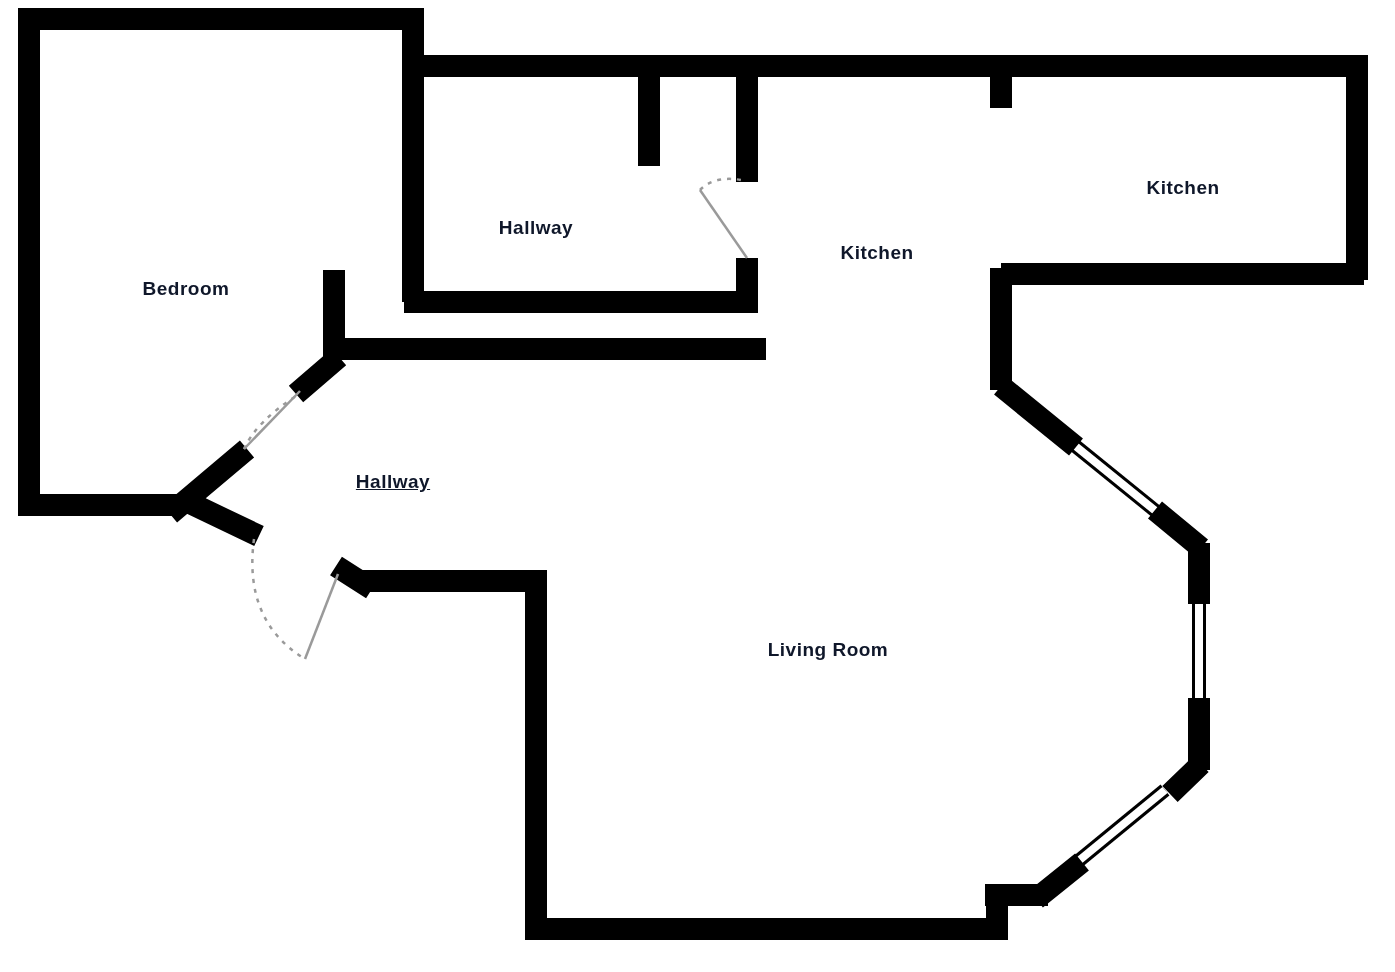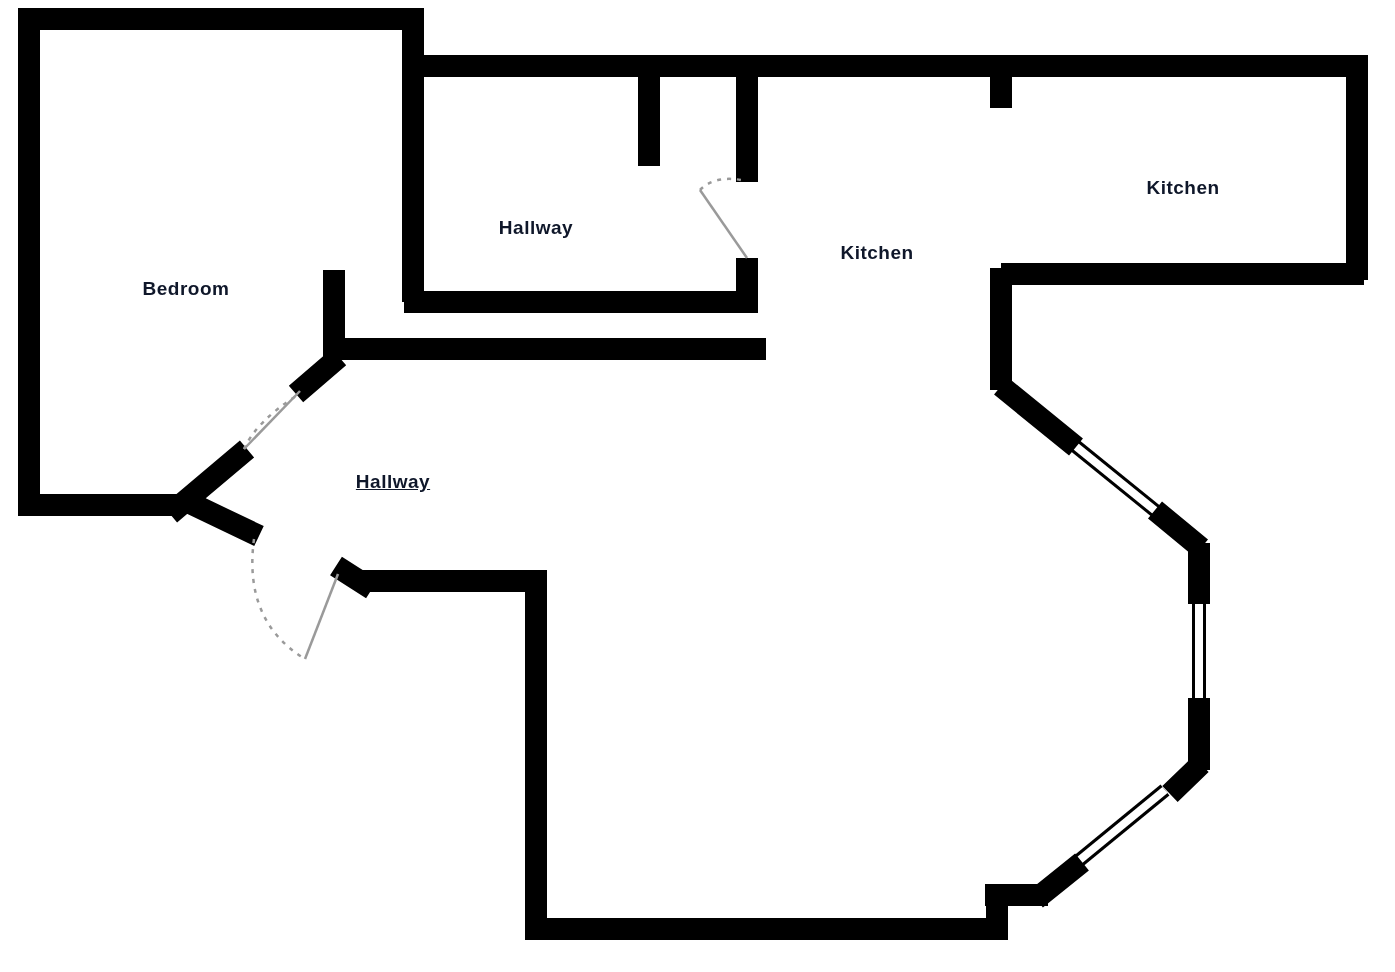--- a/index.html
+++ b/index.html
@@ -131,14 +131,15 @@
   <div class="room-label" style="left:186px; top:257px;margin-top:32px;">Bedroom</div>
 
   <div class="room-label" style="left:536px; top:228px;">Hallway</div>
 
   <div class="room-label" style="left:1183px; top:188px;">Kitchen</div>
 
   <div class="room-label" style="left:877px; top:253px;">Kitchen</div>
 
   <div class="room-label" style="left:393px; top:482px;text-decoration:underline;">Hallway</div>
 
+  <div class="room-label" style="left:828px; top:650px;">Living Room</div>
 
 </div>
 
 </body></html>

